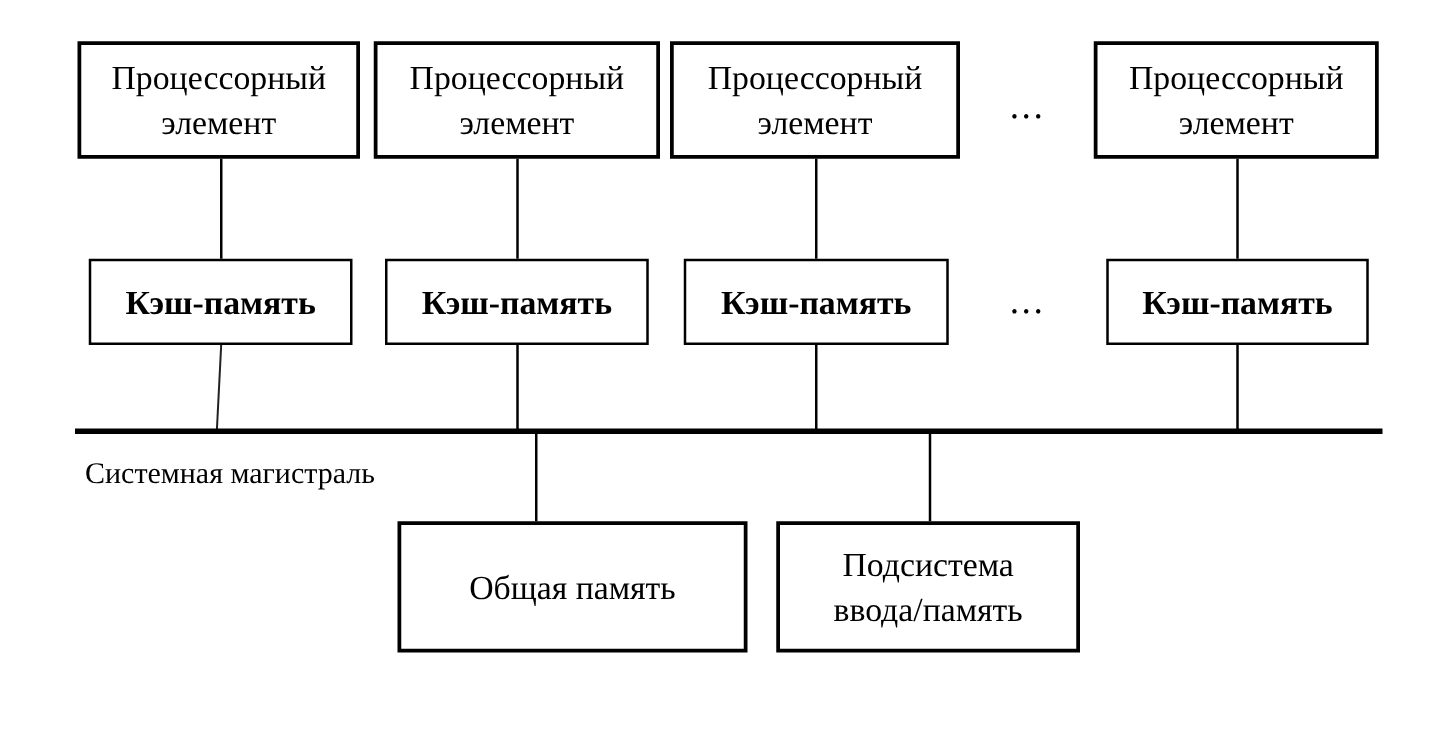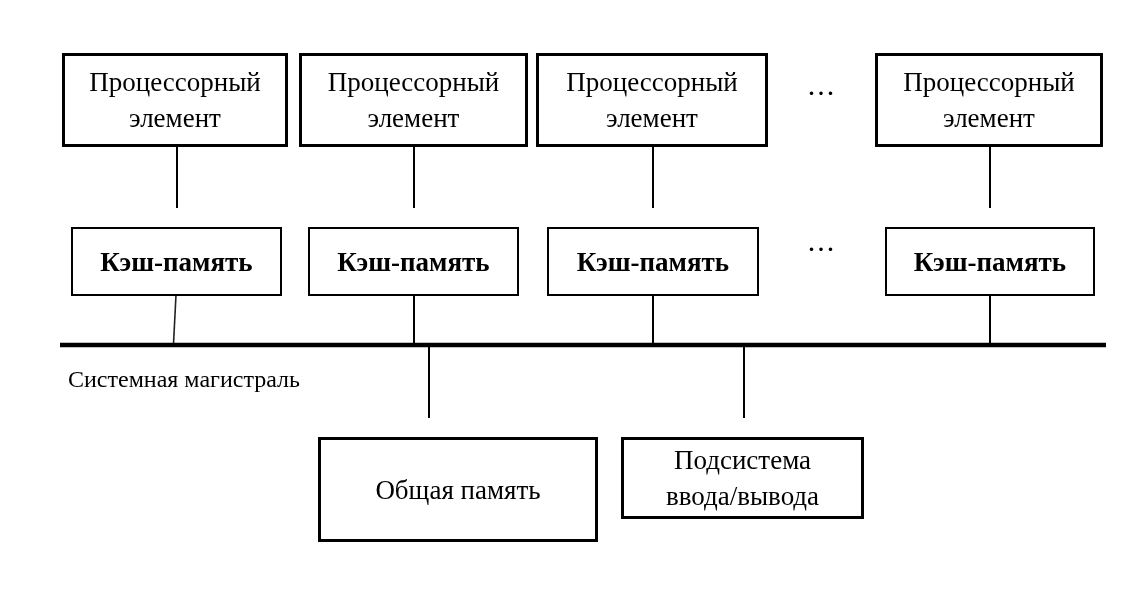--- a/index.html
+++ b/index.html
@@ -28,37 +28,36 @@
     box-sizing: border-box;
     background: #ffffff;
     border: 3px solid #000000;
     display: flex;
     flex-direction: column;
     align-items: center;
     justify-content: center;
     text-align: center;
     font-size: 27px;
     line-height: 36px;
-    margin-top: 20px;
   }
   .box.cache {
     border-width: 2.5px;
     line-height: 32px;
     font-weight: bold;
   }
   .proc-1 { left: 62px;  top: 33px; width: 226px; height: 94px; }
   .proc-2 { left: 299px; top: 33px; width: 229px; height: 94px; }
   .proc-3 { left: 536px; top: 33px; width: 232px; height: 94px; }
   .proc-4 { left: 875px; top: 33px; width: 228px; height: 94px; }
   .cache-1 { left: 71px;  top: 207px; width: 211px; height: 69px; }
   .cache-2 { left: 308px; top: 207px; width: 211px; height: 69px; }
   .cache-3 { left: 547px; top: 207px; width: 212px; height: 69px; }
   .cache-4 { left: 885px; top: 207px; width: 210px; height: 69px; }
   .memory  { left: 318px; top: 417px; width: 280px; height: 105px; }
-  .io      { left: 621px; top: 417px; width: 243px; height: 82px; }
+  .io      { left: 621px; top: 417px; width: 243px; height: 105px; }
   .ellipsis {
     position: absolute;
     left: 797px;
     width: 50px;
     text-align: center;
     font-size: 30px;
     line-height: 30px;
     letter-spacing: 2px;
   }
   .ellipsis.row-proc  { top: 70px; }
@@ -130,16 +129,16 @@
   <div class="ellipsis row-cache">...</div>
 
   <div class="bus-label">Системная магистраль</div>
 
   <div class="box memory">
     <div>Общая память</div>
   </div>
 
   <div class="box io">
     <div>Подсистема</div>
-    <div>ввода/вывода</div>
+    <div>ввода/память</div>
   </div>
 
 </div>
 
 </body></html>

